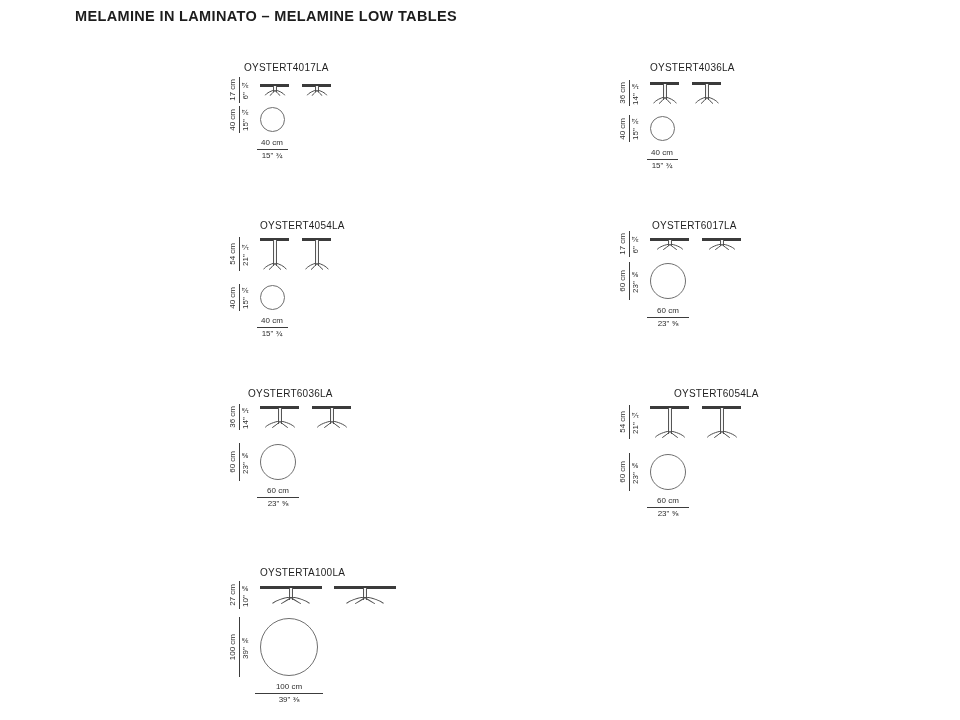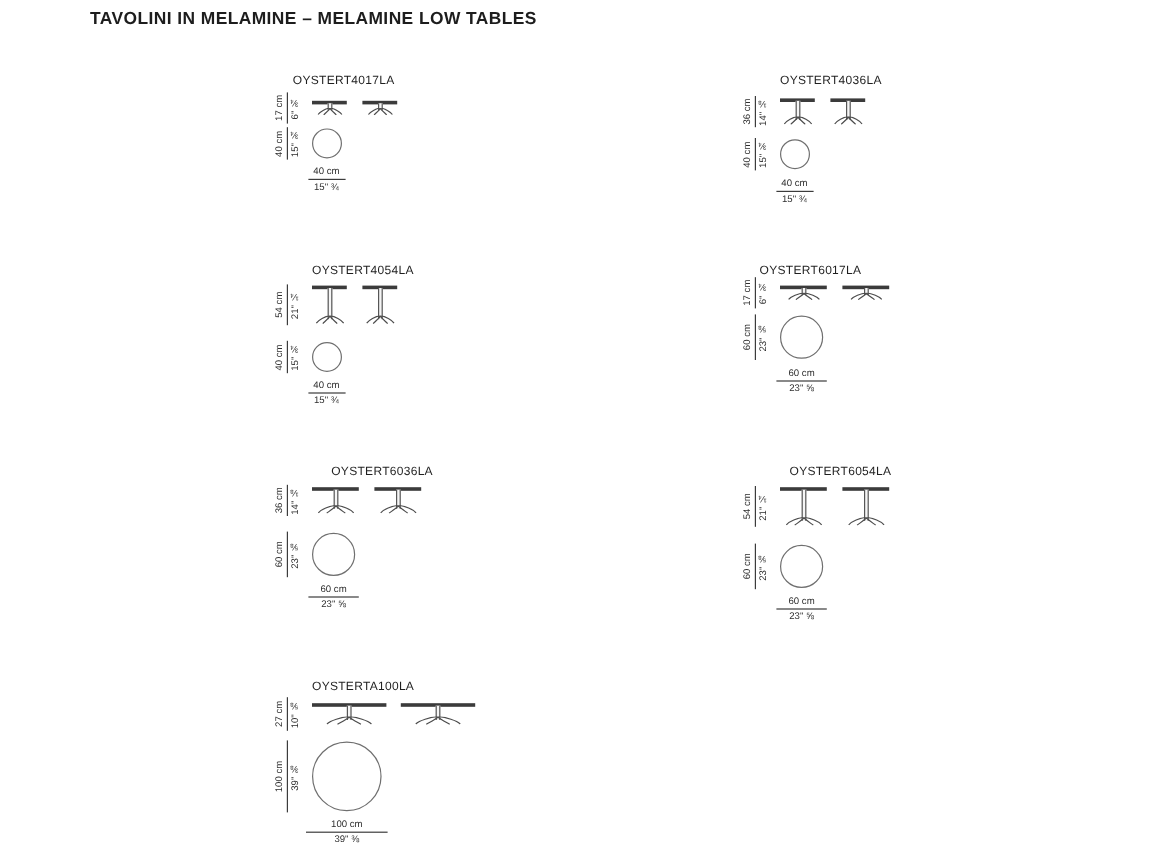--- a/index.html
+++ b/index.html
@@ -42,21 +42,21 @@
   .tv-base{position:absolute;bottom:0;left:50%;transform:translateX(-50%);}
   
   .circle{
     position:absolute;border:1px solid #6f6f6f;border-radius:50%;
     box-sizing:border-box;background:#fff;
   }
 </style>
 </head>
 <body>
 
-<h1 class="page-title">TAVOLINI IN MELAMINE – MELAMINE LOW TABLES</h1>
+<h1 class="page-title">MELAMINE IN LAMINATO – MELAMINE LOW TABLES</h1>
 
 <section>
   <h3 class="model" style="left:244px;top:62px">OYSTERT4017LA</h3>
   <div class="vdim" style="left:229px;top:77px;height:26px">
     <span class="vtext">17 cm</span>
     <span class="vbar"></span>
     <span class="vtext">6" ¾</span>
   </div>
   <div class="views" style="left:260px;top:84px">
     <div class="tv" style="width:29px;height:12px">
@@ -153,21 +153,21 @@
   </div>
   <div class="circle" style="left:260px;top:285px;width:25px;height:25px"></div>
   <div class="hdim" style="left:232px;top:316px;width:80px">
     <span>40 cm</span>
     <span class="hbar" style="width:31px"></span>
     <span>15" ¾</span>
   </div>
 </section>
 
 <section>
-  <h3 class="model" style="left:633px;top:220px">OYSTERT6017LA</h3>
+  <h3 class="model" style="left:652px;top:220px">OYSTERT6017LA</h3>
   <div class="vdim" style="left:619px;top:231px;height:26px">
     <span class="vtext">17 cm</span>
     <span class="vbar"></span>
     <span class="vtext">6" ¾</span>
   </div>
   <div class="views" style="left:650px;top:238px">
     <div class="tv" style="width:39px;height:12px">
       <i class="tv-top"></i>
       <i class="tv-stem"></i>
       <svg class="tv-base" style="width:27px;height:6px" viewBox="0 0 40 10" preserveAspectRatio="none">
@@ -189,21 +189,21 @@
   </div>
   <div class="circle" style="left:650px;top:263px;width:36px;height:36px"></div>
   <div class="hdim" style="left:628px;top:306px;width:80px">
     <span>60 cm</span>
     <span class="hbar" style="width:42px"></span>
     <span>23" ⅝</span>
   </div>
 </section>
 
 <section>
-  <h3 class="model" style="left:276px;top:388px">OYSTERT6036LA</h3>
+  <h3 class="model" style="left:248px;top:388px">OYSTERT6036LA</h3>
   <div class="vdim" style="left:229px;top:404px;height:26px">
     <span class="vtext">36 cm</span>
     <span class="vbar"></span>
     <span class="vtext">14" ⅛</span>
   </div>
   <div class="views" style="left:260px;top:406px">
     <div class="tv" style="width:39px;height:22px">
       <i class="tv-top"></i>
       <i class="tv-stem"></i>
       <svg class="tv-base" style="width:31px;height:7px" viewBox="0 0 40 10" preserveAspectRatio="none">
@@ -225,21 +225,21 @@
   </div>
   <div class="circle" style="left:260px;top:444px;width:36px;height:36px"></div>
   <div class="hdim" style="left:238px;top:486px;width:80px">
     <span>60 cm</span>
     <span class="hbar" style="width:42px"></span>
     <span>23" ⅝</span>
   </div>
 </section>
 
 <section>
-  <h3 class="model" style="left:658px;top:388px">OYSTERT6054LA</h3>
+  <h3 class="model" style="left:674px;top:388px">OYSTERT6054LA</h3>
   <div class="vdim" style="left:619px;top:405px;height:34px">
     <span class="vtext">54 cm</span>
     <span class="vbar"></span>
     <span class="vtext">21" ¼</span>
   </div>
   <div class="views" style="left:650px;top:406px">
     <div class="tv" style="width:39px;height:32px">
       <i class="tv-top"></i>
       <i class="tv-stem"></i>
       <svg class="tv-base" style="width:31px;height:7px" viewBox="0 0 40 10" preserveAspectRatio="none">

